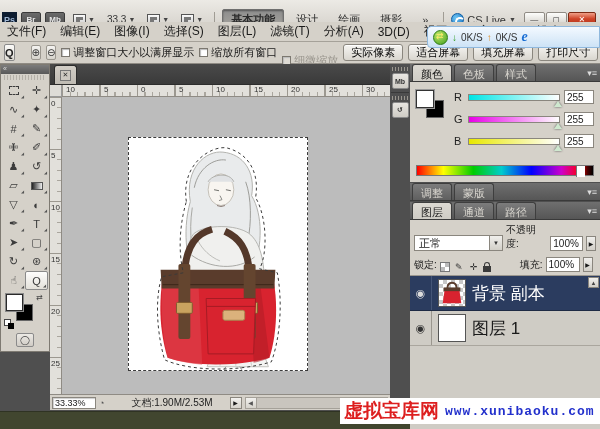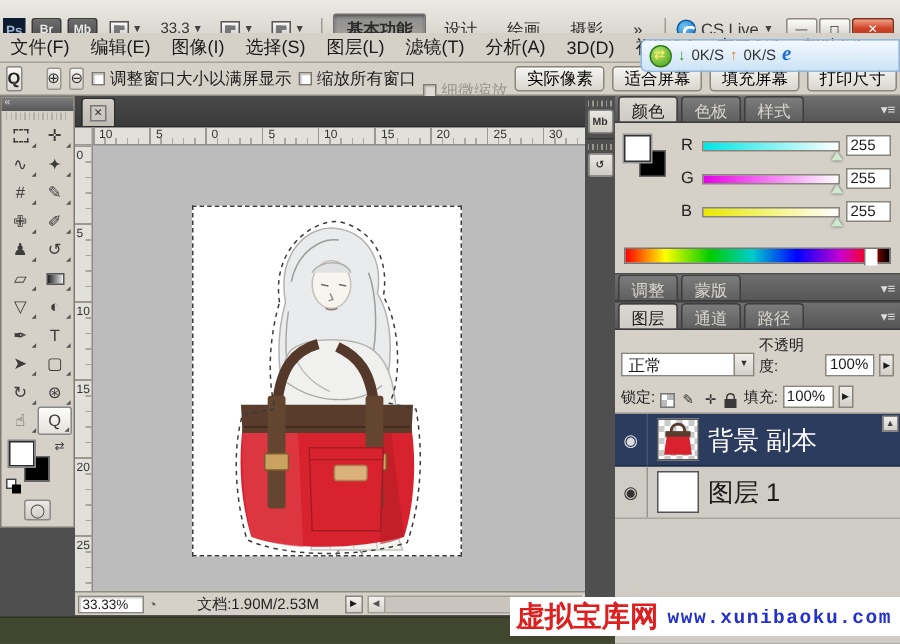--- a/index.html
+++ b/index.html
@@ -433,21 +433,21 @@
             <span>不透明度:</span>
             <span class="numbox">100%</span>
             <span class="spin">▶</span>
           </div>
           <div class="lay-ctrl">
             <span>锁定:</span>
             <span class="lockic checker"></span>
             <span class="lockic">✎</span>
             <span class="lockic">✛</span>
             <span class="lockic padlock"></span>
-            <span style="margin-left:2px">填充:</span>
+            <span style="margin-left:26px">填充:</span>
             <span class="numbox">100%</span>
             <span class="spin">▶</span>
           </div>
           <div class="lay-list">
             <div class="lay-row selected">
               <span class="eye-cell">◉</span>
               <span class="thumb checker">
                 <svg viewBox="0 0 28 28">
                     <path d="M6,11 L22,11 L24,25 L4,25 Z" fill="#d8232f"></path>
                     <rect x="5" y="8" width="18" height="4" fill="#5a3c2c"></rect>

